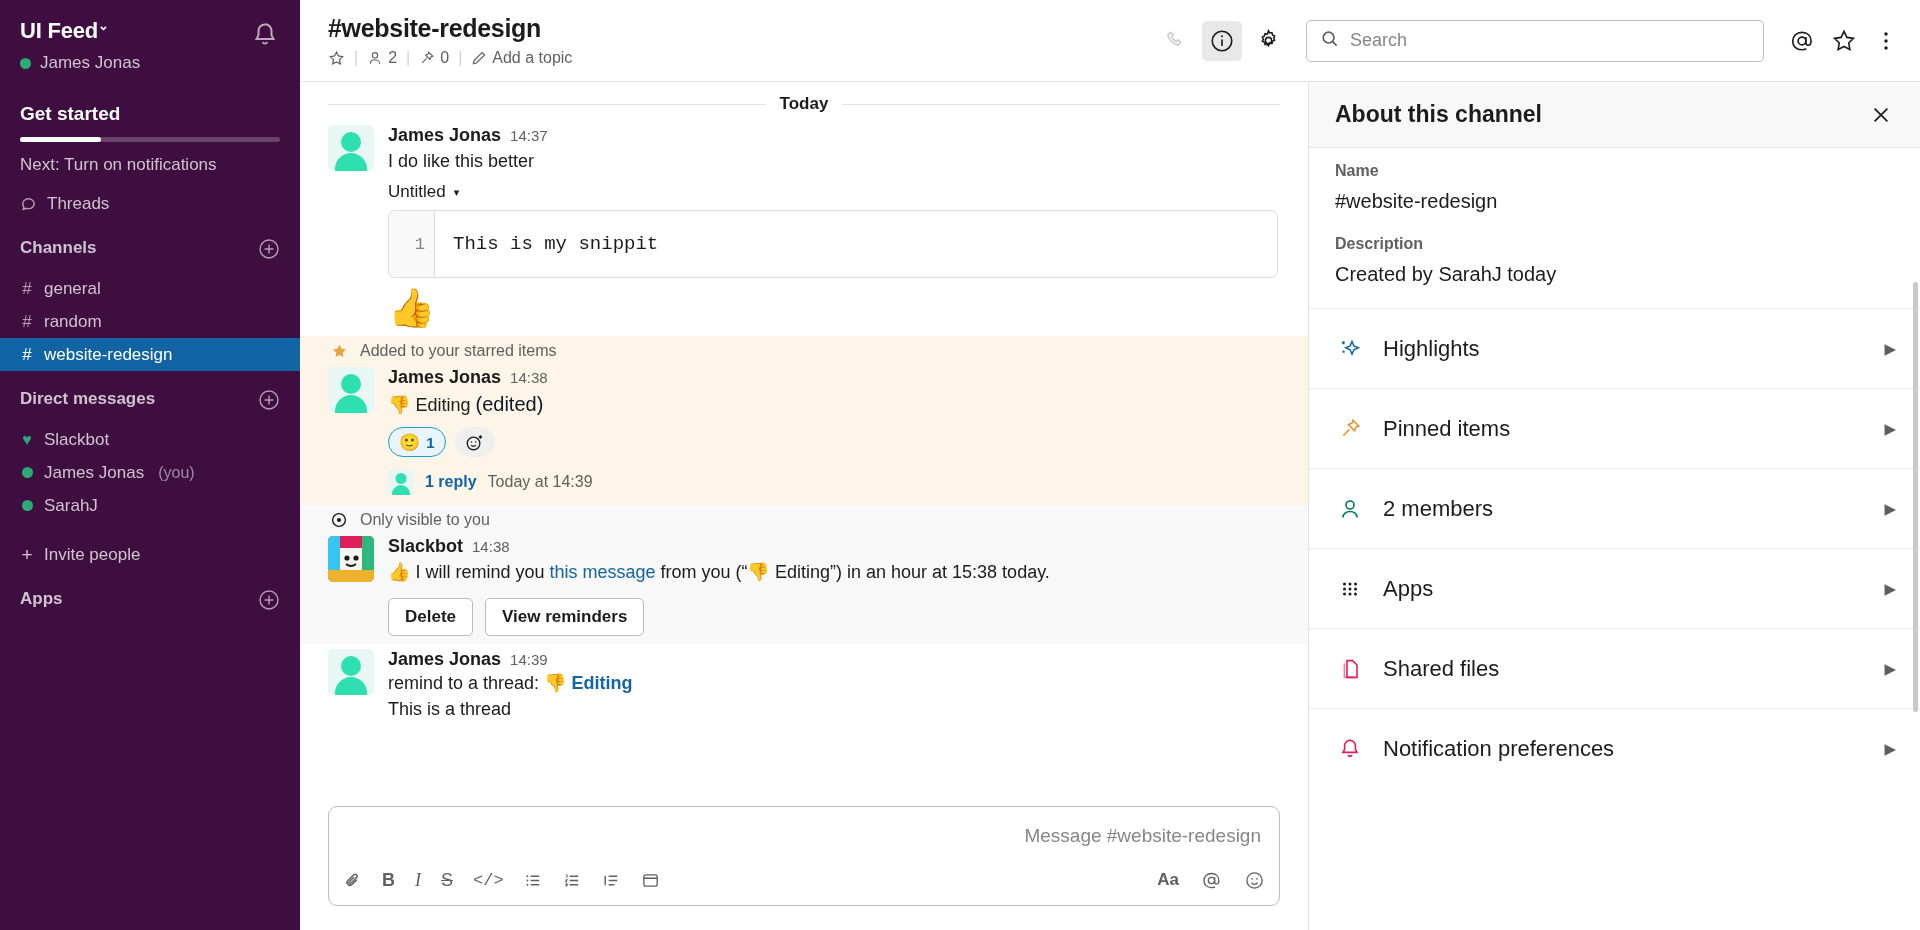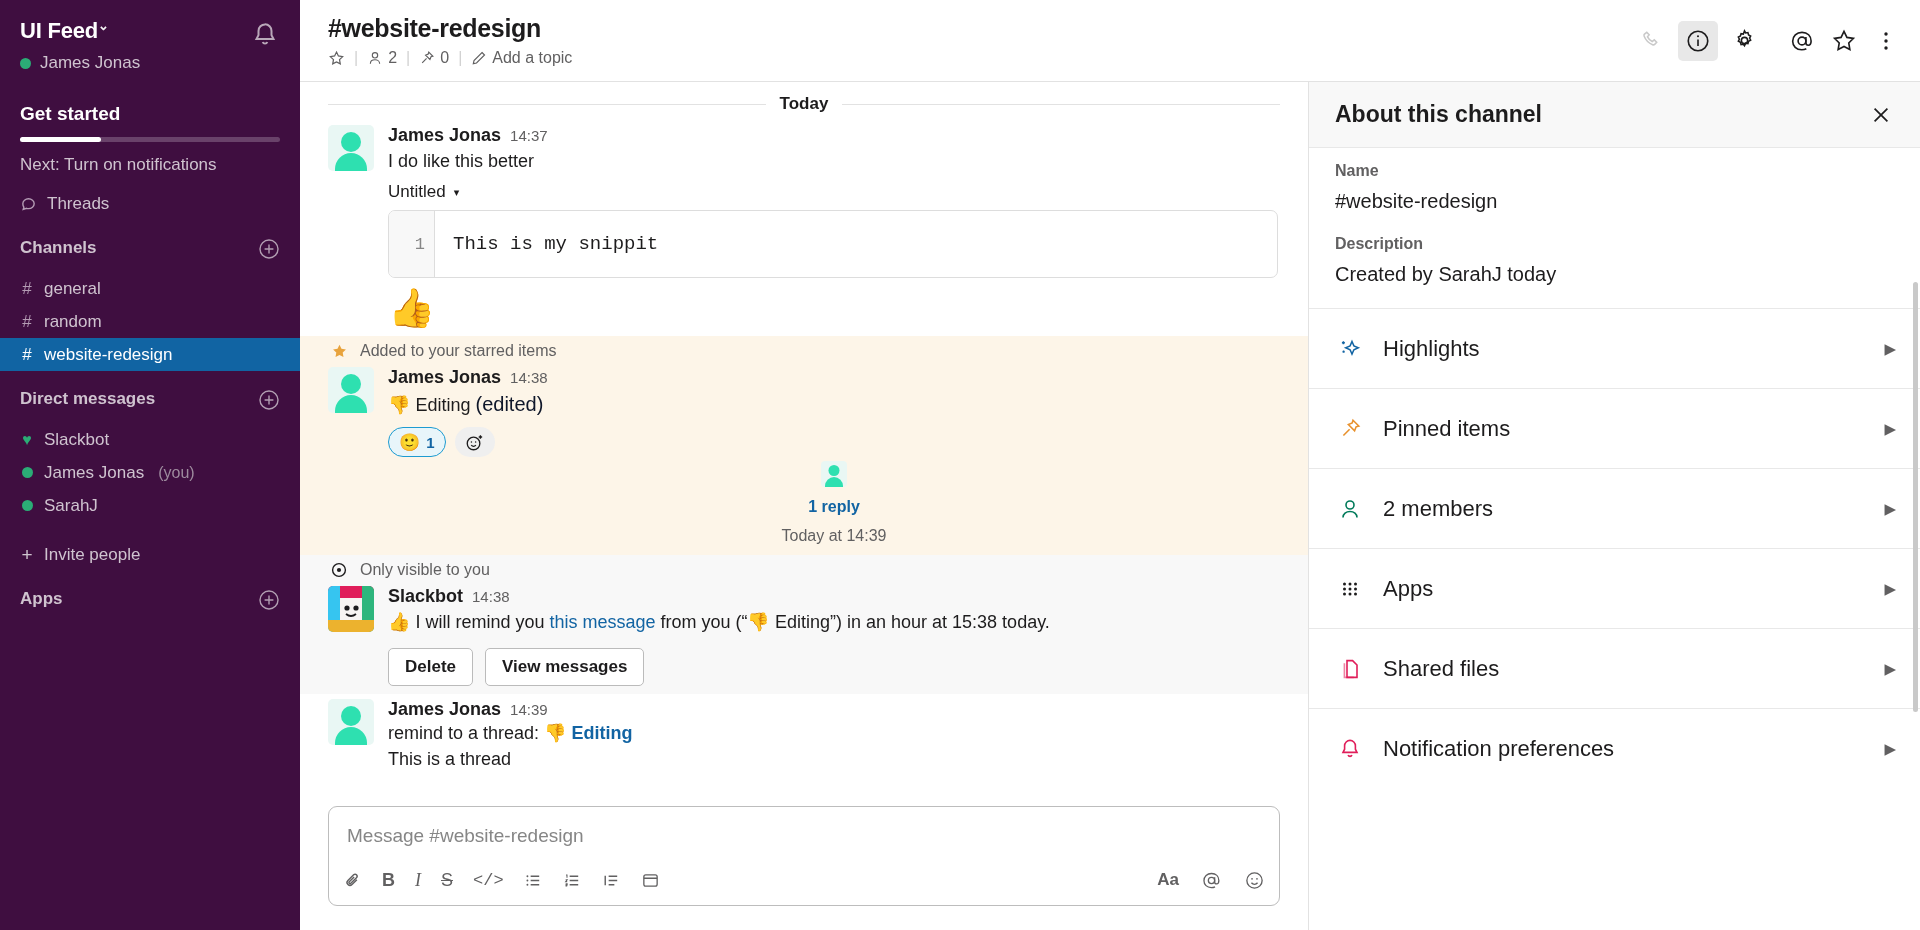--- a/index.html
+++ b/index.html
@@ -137,42 +137,42 @@
   .reaction {
     display:flex; align-items:center; gap:6px; height:30px; padding: 0 10px;
     border:1px solid #1D9BD1; background:#E8F5FA; border-radius:16px; font-size:15px; color:#1264A3; font-weight:700;
   }
   .reaction .em { font-size:17px; }
   .add-react {
     width:40px; height:30px; border-radius:16px; background:#EFEFEF; display:flex; align-items:center; justify-content:center;
   }
   .add-react svg{ display:block; }
 
-  .reply-row { display:flex; align-items:center; gap:11px; margin-top:4px; padding-bottom:6px;flex-direction:column;}
+  .reply-row { display:flex; align-items:center; gap:11px; margin-top:12px; padding-bottom:6px;}
   .reply-av { width:26px; height:26px; border-radius:4px; background:#E9F7F4; position:relative; overflow:hidden;}
   .reply-av .head{position:absolute;left:50%;top:4px;transform:translateX(-50%);width:11px;height:11px;border-radius:50%;background:#2EE0B0;}
   .reply-av .body{position:absolute;left:50%;bottom:0;transform:translateX(-50%);width:18px;height:10px;border-radius:9px 9px 0 0;background:#2EE0B0;}
   .reply-link { font-size:16px; color:#1264A3; font-weight:700;}
   .reply-time { font-size:16px; color:#616061;}
 
   .btn-row { display:flex; gap:12px; margin-top:12px; padding-bottom:4px;}
   .btn {
     border:1px solid #BBBBBB; background:#fff; border-radius:5px; height:38px; padding: 0 16px;
     display:flex; align-items:center; font-size:17px; color:#1D1C1D; font-weight:700;
     font-family:"Liberation Sans", sans-serif;
   }
   .thread-line { font-size:18px; color:#1D1C1D; margin-top:2px; }
   .thread-line a { color:#1264A3; font-weight:700; text-decoration:none;}
 
   
   .composer-wrap { padding: 10px 28px 24px 28px; }
   .composer {
     border:1px solid #BDBDBD; border-radius:9px; overflow:hidden; background:#fff;
   }
-  .composer .field { padding: 18px 18px 14px 18px; font-size:19px; color:#868686;}
+  .composer .field { padding: 18px 18px 14px 18px; font-size:19px; color:#868686;text-align:right;}
   .composer .tools {
     display:flex; align-items:center; justify-content:space-between; padding: 6px 14px 12px 14px;
   }
   .tools-left { display:flex; align-items:center; gap:20px; color:#616061; }
   .tools-right { display:flex; align-items:center; gap:22px; color:#616061; }
   .tool { display:flex; align-items:center; justify-content:center; height:26px; }
   .tool svg { display:block; }
   .tool b { font-size:18px; font-weight:700; }
   .tool i { font-size:18px; font-style:italic; font-family:"Liberation Serif", serif;}
   .tool s { font-size:18px; }
@@ -364,20 +364,29 @@
             </svg>
         </div>
         <div class="tb-btn">
           <svg width="25" height="25" viewBox="0 0 24 24" fill="none" stroke="#1D1C1D" stroke-width="1.5">
               <circle cx="12" cy="12" r="3"></circle>
               <path d="M12 2.8l1.1 2 2.2-.4.6 2.2 2 1.1-1 2 1 2-2 1.1-.6 2.2-2.2-.4L12 17l-1.1-1.4-2.2.4-.6-2.2-2-1.1 1-2-1-2 2-1.1.6-2.2 2.2.4z"></path>
             </svg>
         </div>
       </div>
 
+      <div class="search-box">
+        <span>
+          <svg width="20" height="20" viewBox="0 0 20 20" fill="none" stroke="#616061" stroke-width="1.7">
+              <circle cx="8.6" cy="8.6" r="5.4"></circle>
+              <path d="M12.6 12.6l4 4"></path>
+            </svg>
+        </span>
+        <input type="text" placeholder="Search" style="">
+      </div>
 
       <div class="tb-right">
         <div class="ic">
           <svg width="26" height="26" viewBox="0 0 24 24" fill="none" stroke="#1D1C1D" stroke-width="1.5">
               <circle cx="12" cy="12" r="3.6"></circle>
               <path d="M15.6 8.4v5.2c0 1.5 1 2.3 2.2 2.3 1.6 0 2.6-1.4 2.6-3.9 0-4.7-3.3-8-8.4-8C7 4 3.4 7.5 3.4 12.2c0 4.6 3.4 7.9 8.3 7.9 1.7 0 3.2-.3 4.3-.9"></path>
             </svg>
         </div>
         <div class="ic">
           <svg width="26" height="26" viewBox="0 0 24 24" fill="none" stroke="#1D1C1D" stroke-width="1.5">
@@ -509,21 +518,21 @@
               <div class="m-head">
                 <span class="m-author">Slackbot</span>
                 <span class="m-time">14:38</span>
               </div>
               <div class="m-text">
                 <span>👍</span>
                 <span>I will remind you </span><a href="#">this message</a><span> from you (“👎 Editing”) in an hour at 15:38 today.</span>
               </div>
               <div class="btn-row">
                 <button class="btn">Delete</button>
-                <button class="btn">View messages</button>
+                <button class="btn">View reminders</button>
               </div>
             </div>
           </div>
 
           <div class="msg">
             <div class="avatar">
                 <span class="head"></span>
                 <span class="body"></span>
               </div>
             <div class="msg-main">

